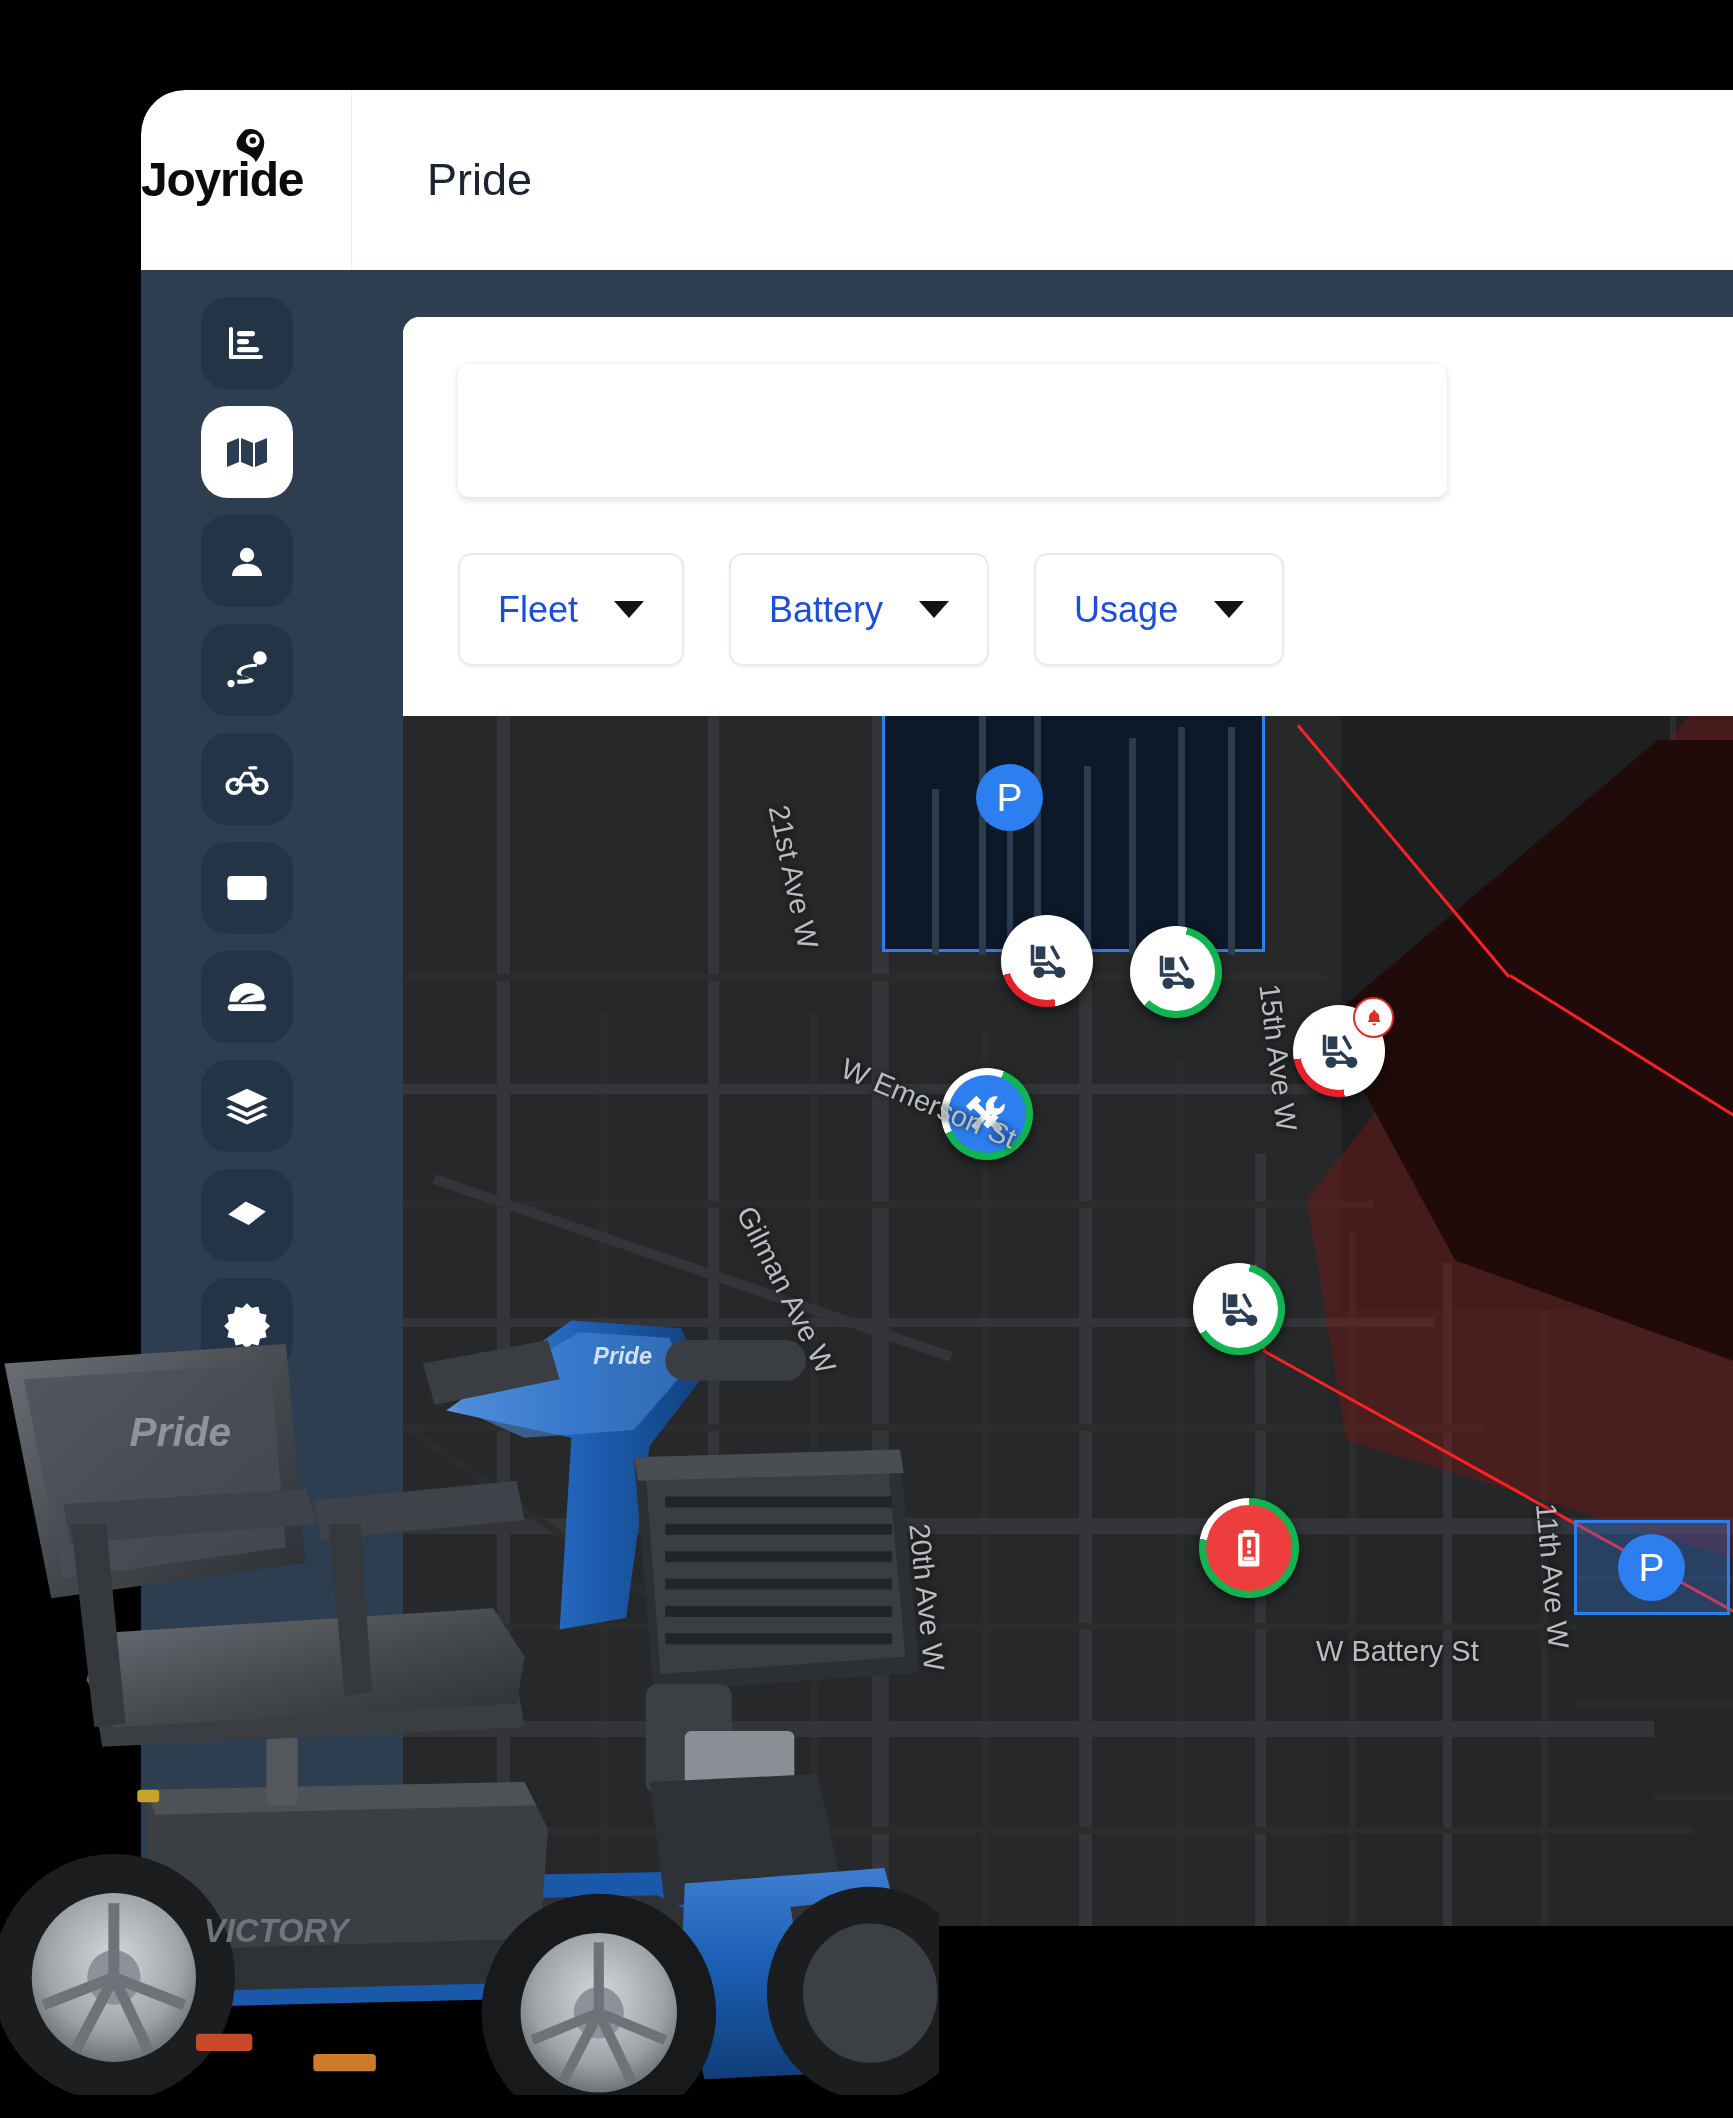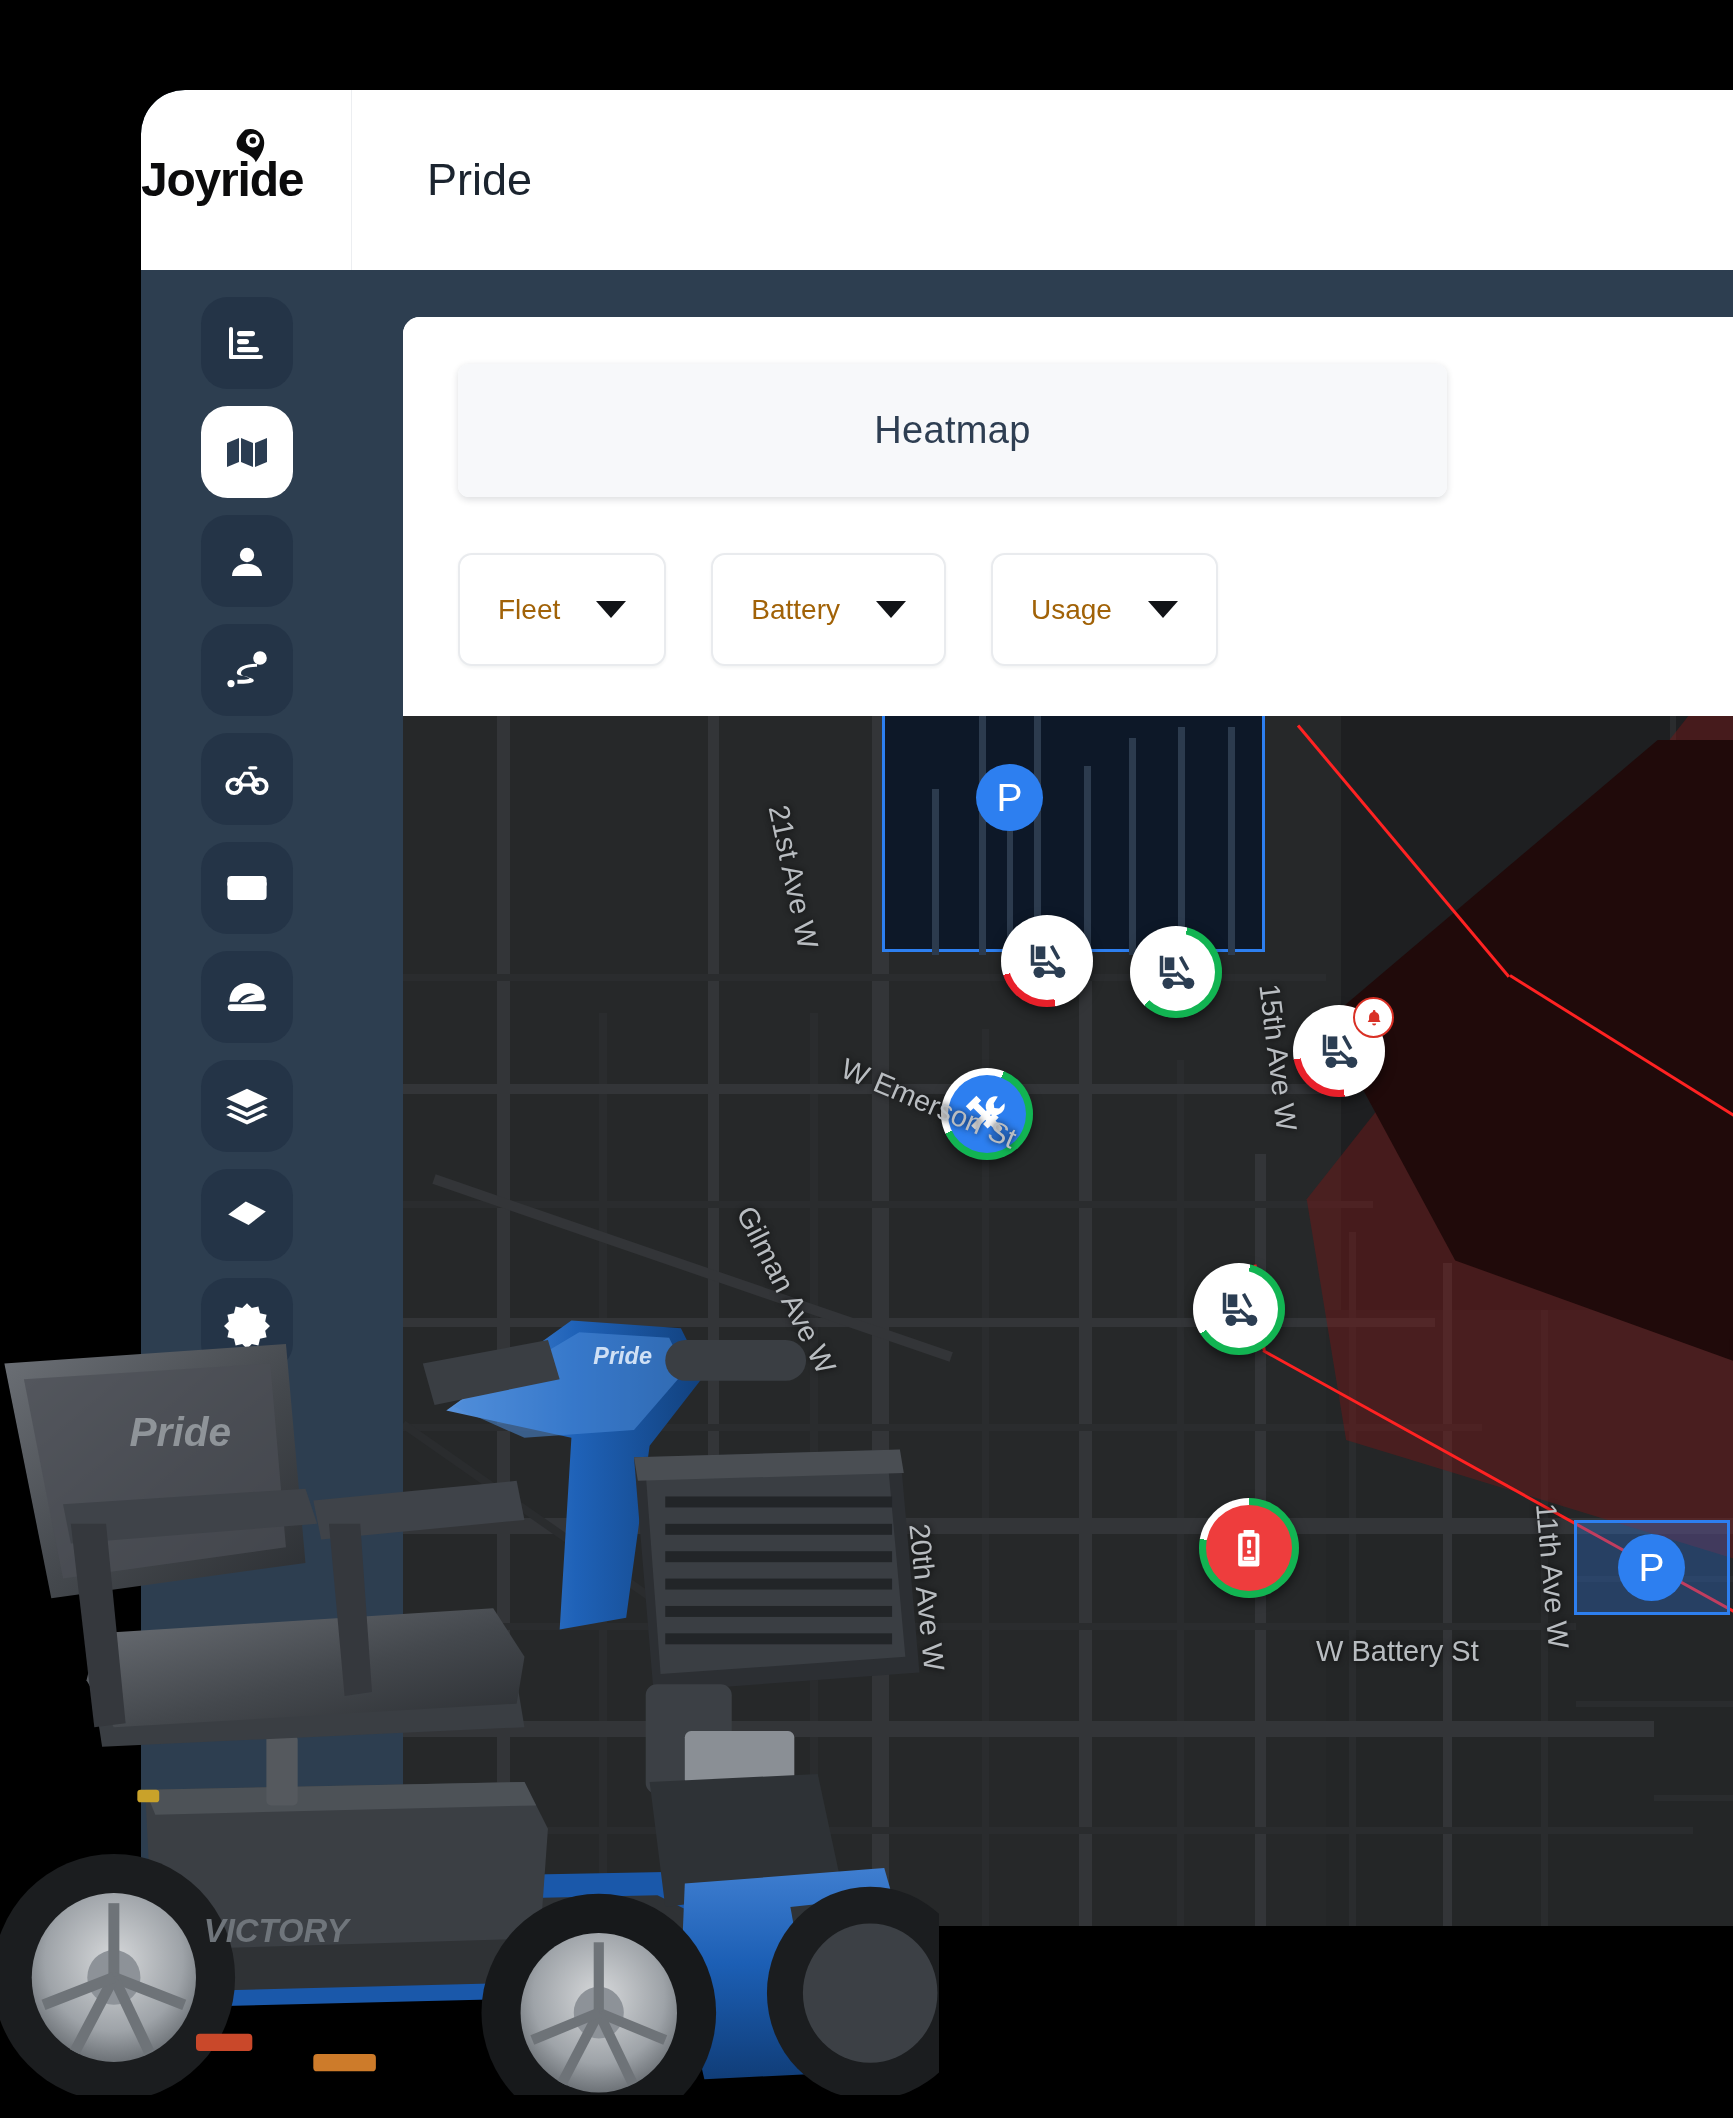--- a/index.html
+++ b/index.html
@@ -97,21 +97,21 @@
   .filter {
     height: 113px;
     background: #ffffff;
     border: 2.3px solid #e9ebee;
     border-radius: 14px;
     display: flex; align-items: center; gap: 36px;
     padding: 0 38px;
     box-shadow: 0 1.6px 3.1px rgba(20,30,45,.05);
     white-space: nowrap;
   }
-  .filter-label { font-size: 28px; color: #a16207; }
+  .filter-label { font-size: 36px; color: #1d4ed8; }
   .caret {
     width: 0; height: 0;
     border-left: 15.6px solid transparent;
     border-right: 15.6px solid transparent;
     border-top: 17px solid #111317;
   }
 
   
   #map {
     position: absolute; left: 0; right: 0;
@@ -308,23 +308,20 @@
       </svg>
     </div>
 
   </div>
 
   <div id="panel">
 
     <div id="panel-head">
 
       <div id="tabs">
-        <div class="tab is-inactive">
-          <span>Heatmap</span>
-        </div>
       </div>
 
       <div id="filters">
         <div class="filter">
           <span class="filter-label">Fleet</span>
           <span class="caret"></span>
         </div>
         <div class="filter">
           <span class="filter-label">Battery</span>
           <span class="caret"></span>

